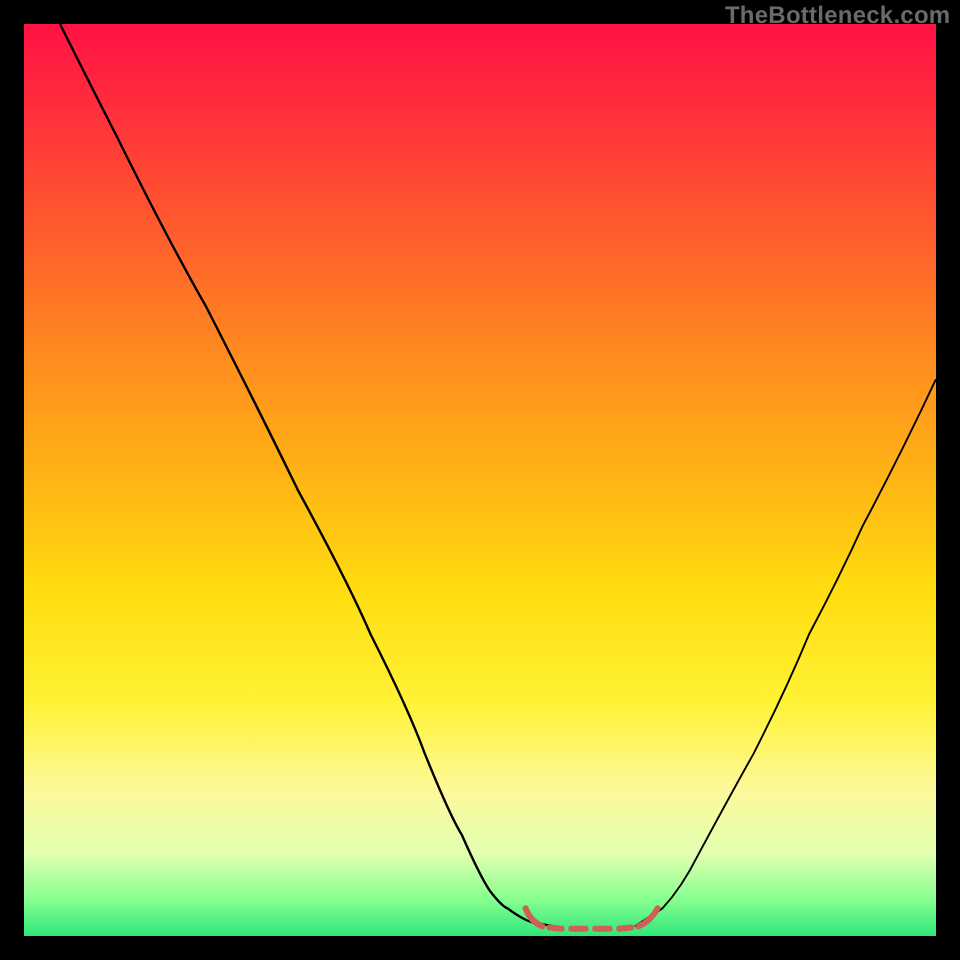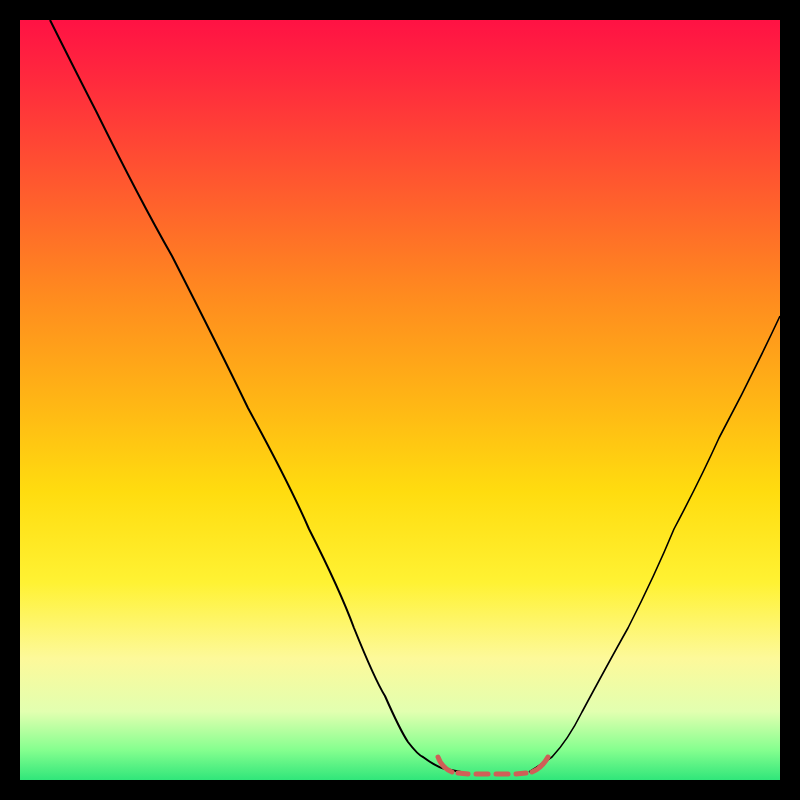--- a/index.html
+++ b/index.html
@@ -94,13 +94,14 @@
 
       <line x1="438" y1="753" x2="448" y2="754"></line>
       <line x1="456" y1="754" x2="468" y2="754"></line>
       <line x1="476" y1="754" x2="488" y2="754"></line>
       <line x1="496" y1="754" x2="506" y2="753"></line>
 
       <path d="M 512 752 Q 522 748, 528 737"></path>
     </g>
   </svg>
 
+  <div class="watermark">TheBottleneck.com</div>
 </div>
 
 </body></html>

